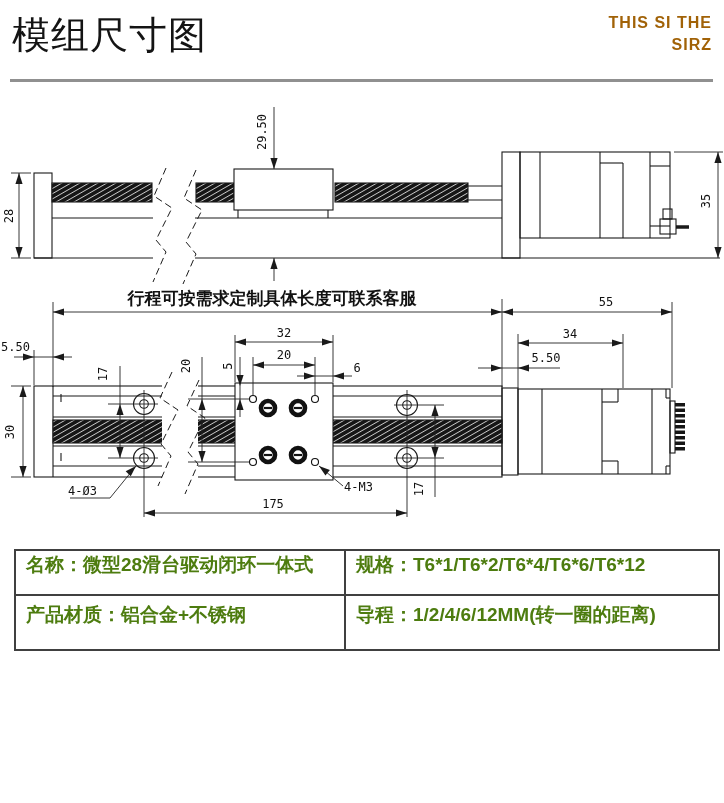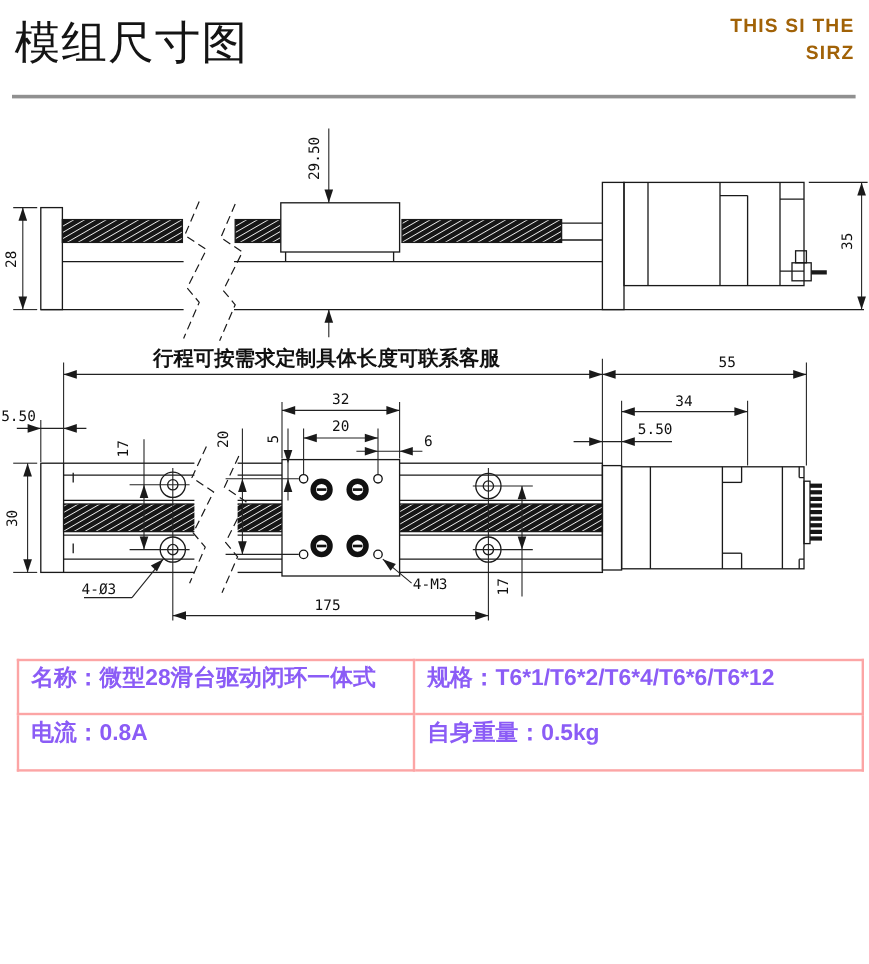--- a/index.html
+++ b/index.html
@@ -9,21 +9,21 @@
        letter-spacing:1px;color:#141414;white-space:nowrap;}
   .watermark{position:absolute;right:12px;top:12px;text-align:right;
        font-size:16px;font-weight:700;color:#a16207;letter-spacing:1px;line-height:22px;}
   .title-divider{position:absolute;left:10px;top:79px;width:703px;height:3px;background:#909090;}
   .drawing-wrap{position:absolute;left:0;top:95px;width:632px;height:450px;}
   svg{display:block;}
   svg text{font-family:"DejaVu Sans Mono",monospace;font-size:12px;fill:#111;}
   svg text.cn-note{font-family:"Liberation Sans",sans-serif;font-size:17px;font-weight:700;}
   .spec-table{position:absolute;left:14px;top:549px;width:704px;border-collapse:collapse;
        table-layout:fixed;}
-  .spec-table td{border:2px solid #fca5a5;font-size:19px;font-weight:600;color:#8b5cf6;
+  .spec-table td{border:2px solid #404040;font-size:19px;font-weight:600;color:#4d7c0f;
        padding:0 0 16px 10px;vertical-align:middle;white-space:nowrap;overflow:hidden;}
 </style>
 </head>
 <body>
 
 <div class="page-title">模组尺寸图</div>
 
 <div class="watermark">
   <div>THIS SI THE</div>
   <div>SIRZ</div>
@@ -288,18 +288,18 @@
 <table class="spec-table">
   <colgroup>
       <col style="width:330px">
       <col style="width:374px">
     </colgroup>
   <tbody>
     <tr style="height:45px">
       <td>名称：微型28滑台驱动闭环一体式</td>
       <td>规格：T6*1/T6*2/T6*4/T6*6/T6*12</td>
     </tr>
-    <tr style="height:47px">
-      <td>电流：0.8A</td>
-      <td>自身重量：0.5kg</td>
+    <tr style="height:55px">
+      <td>产品材质：铝合金+不锈钢</td>
+      <td>导程：1/2/4/6/12MM(转一圈的距离)</td>
     </tr>
   </tbody>
 </table>
 
 </body></html>

